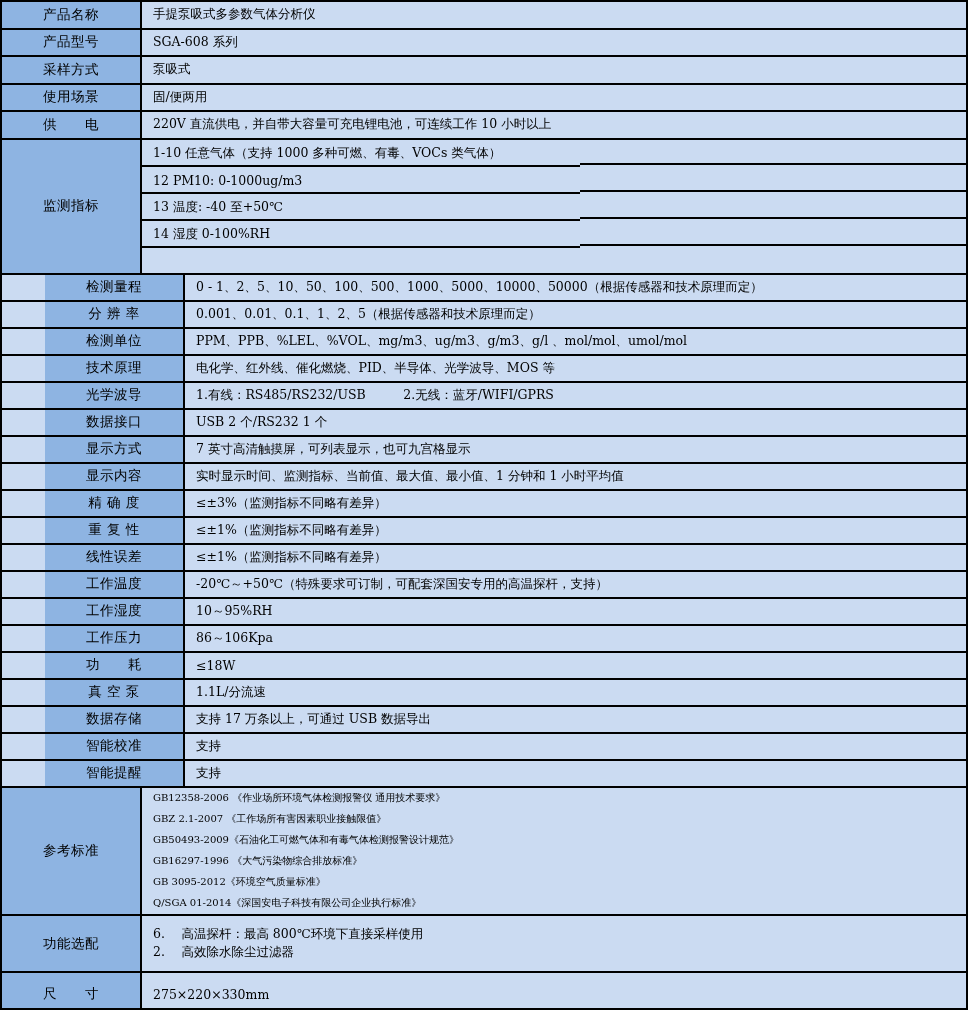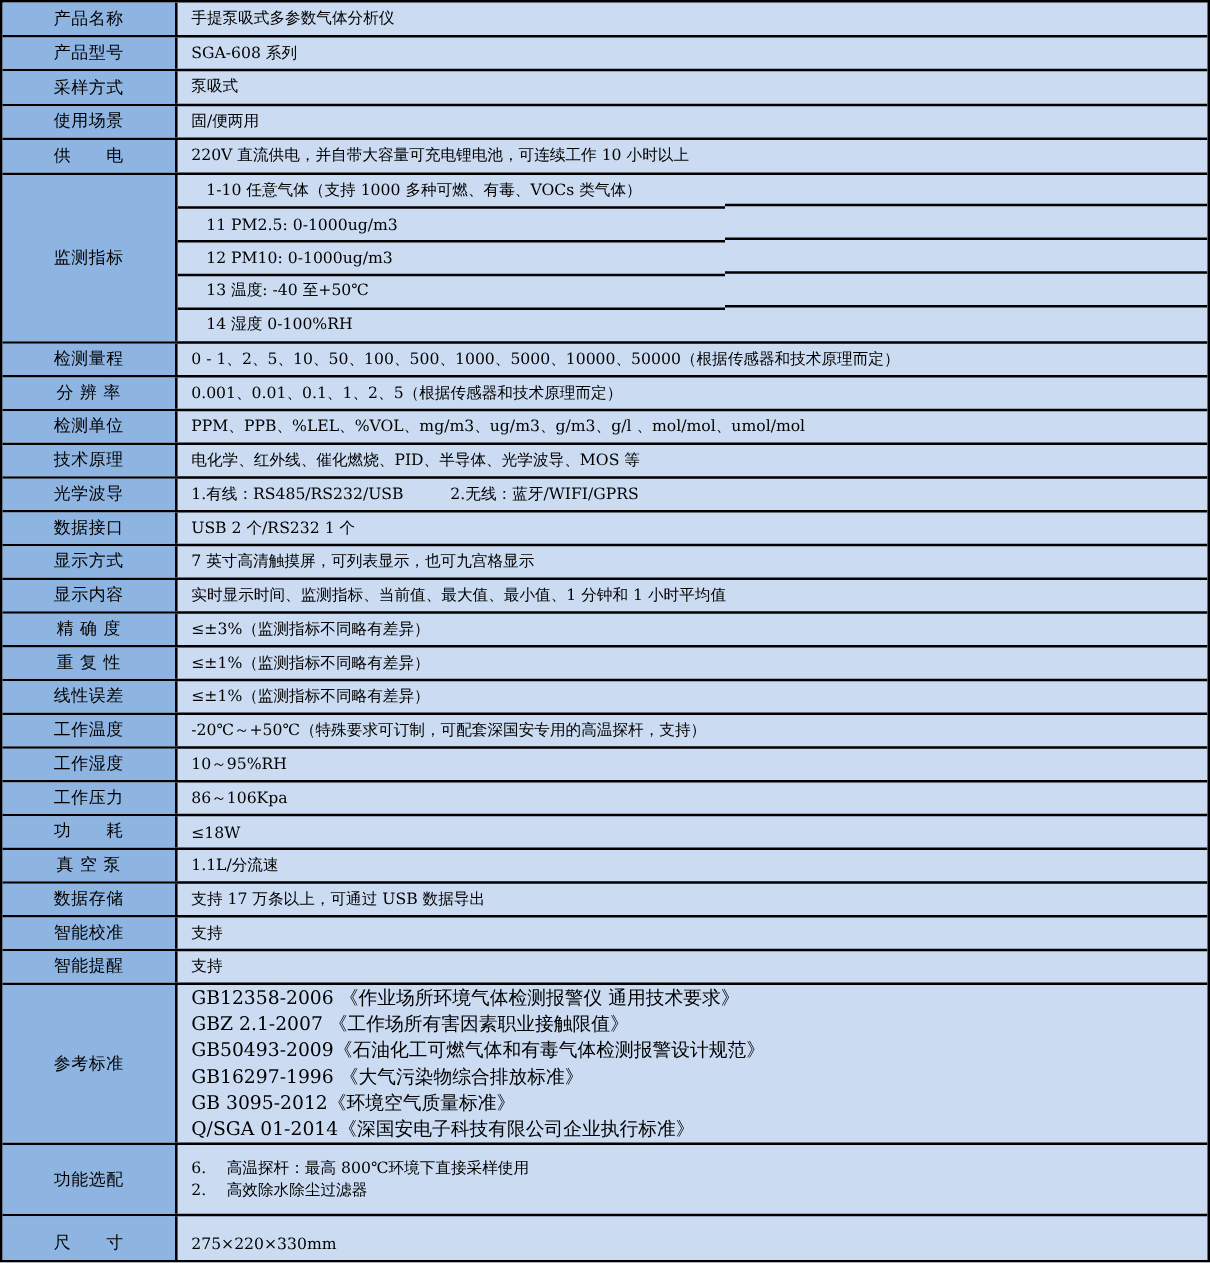--- a/index.html
+++ b/index.html
@@ -2,42 +2,42 @@
 <html><head>
 <meta charset="utf-8">
 <style>
   html,body{margin:0;padding:0;background:#fff;}
   .spec-table{
     width:968px;height:1010px;box-sizing:border-box;
     border:2px solid #000;background:#CBDBF2;overflow:hidden;
     font-family:"DejaVu Serif","Liberation Serif",serif;color:#000;
   }
   .row{display:flex;box-sizing:border-box;border-bottom:2px solid #000;height:27.5px;}
-  .row.h27{height:27px;}
+  .row.h27{height:27px;padding-left:43px;}
   .row.monitor{height:135px;}
   .row.reference{height:128.5px;}
   .row.options{height:57px;}
   .row.h28{height:44px;}
   .row.last{height:40px;border-bottom:none;}
   .cell-label{
     flex:0 0 140px;width:140px;box-sizing:border-box;
     background:#8EB4E2;border-right:2px solid #000;
     display:flex;align-items:center;justify-content:center;
     font-weight:normal;font-size:13.5px;white-space:pre;letter-spacing:.5px;
   }
   .cell-value{
     flex:1;display:flex;align-items:center;
     padding-left:11px;font-size:12.5px;white-space:pre;overflow:hidden;
   }
   .cell-multi{flex:1;position:relative;display:flex;flex-direction:column;overflow:hidden;}
-  .sub-row{height:27px;display:flex;align-items:center;padding-left:23px;font-size:12.5px;white-space:pre;}
+  .sub-row{height:27px;display:flex;align-items:center;padding-left:11px;font-size:12.5px;white-space:pre;}
   .sep-a{position:absolute;left:0;width:438px;height:2px;background:#000;}
   .sep-b{position:absolute;left:438px;right:0;height:1.5px;background:#000;}
   .lines{flex:1;display:flex;flex-direction:column;justify-content:center;padding-left:11px;overflow:hidden;}
-  .ref-line{height:21.4px;display:flex;align-items:center;font-size:15px;white-space:pre;}
+  .ref-line{height:21.4px;display:flex;align-items:center;font-size:10px;white-space:pre;}
   .opt-line{height:18.5px;display:flex;align-items:center;font-size:12.5px;white-space:pre;}
 </style>
 </head>
 <body>
 
 <div class="spec-table">
 
   <div class="row">
     <div class="cell-label">产品名称</div>
     <div class="cell-value">手提泵吸式多参数气体分析仪</div>
@@ -56,21 +56,20 @@
   </div>
   <div class="row">
     <div class="cell-label">供　　电</div>
     <div class="cell-value">220V 直流供电，并自带大容量可充电锂电池，可连续工作 10 小时以上</div>
   </div>
 
   <div class="row monitor">
     <div class="cell-label">监测指标</div>
     <div class="cell-multi">
       <div class="sub-row">1-10 任意气体（支持 1000 多种可燃、有毒、VOCs 类气体）</div>
-      <div class="sub-row">11 PM2.5: 0-1000ug/m3</div>
       <div class="sub-row">12 PM10: 0-1000ug/m3</div>
       <div class="sub-row">13 温度: -40 至+50℃</div>
       <div class="sub-row">14 湿度 0-100%RH</div>
       <div class="sep-a" style="top:25.5px"></div>
       <div class="sep-b" style="top:23.5px"></div>
       <div class="sep-a" style="top:52.5px"></div>
       <div class="sep-b" style="top:50.5px"></div>
       <div class="sep-a" style="top:79.5px"></div>
       <div class="sep-b" style="top:77.5px"></div>
       <div class="sep-a" style="top:106.5px"></div>

